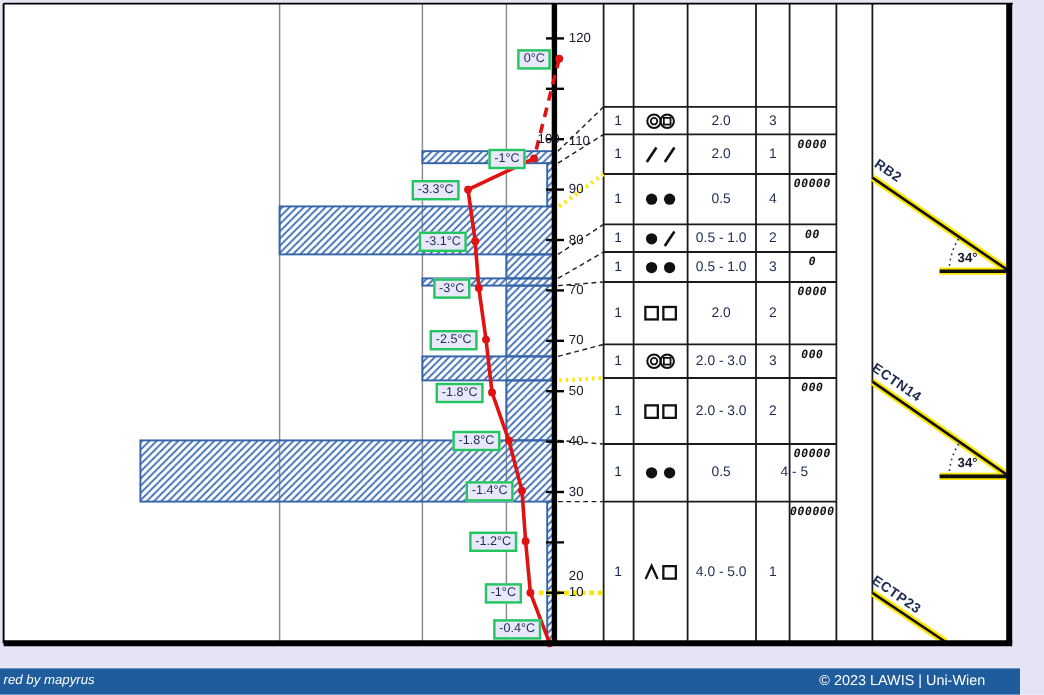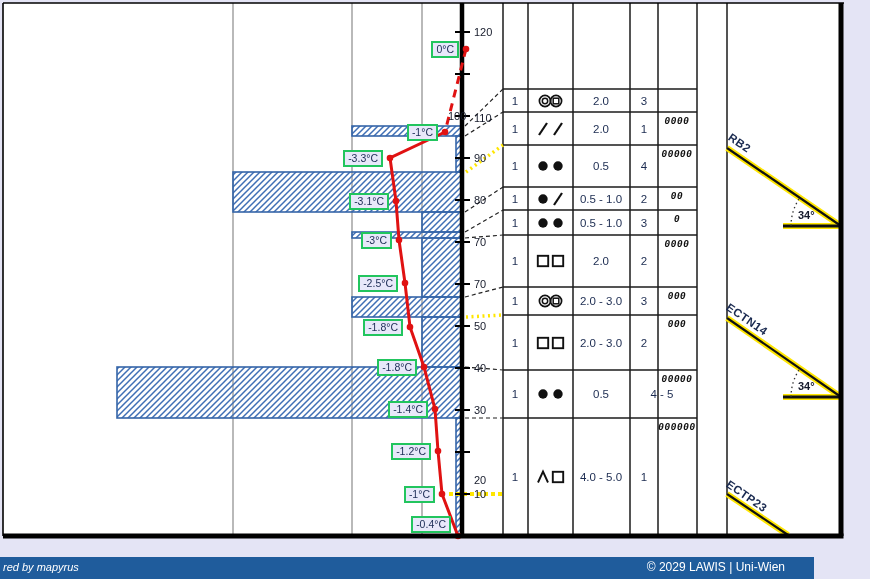--- a/index.html
+++ b/index.html
@@ -30,21 +30,21 @@
   }
   .symrow{position:absolute;}
   .testname{
     position:absolute; font-size:11.5px; font-weight:bold; color:#1a2a50;
     letter-spacing:0.5px; transform-origin:left top; white-space:nowrap;
   }
   .anglelabel{
     position:absolute; font-size:11px; font-weight:bold; color:#15192b; white-space:nowrap;
   }
   .footer-bar{
-    position:absolute; left:0; width:814px; background:#1f5c9c;
+    position:absolute; left:0; width:814px; background:#1f5c9c;padding-left:36px;
   }
   .footer-left{
     position:absolute; left:3px; top:4px; font-size:11px; font-style:italic; color:#ffffff;
   }
   .footer-right{
     position:absolute; right:29px; top:3px; font-size:12px; color:#ffffff;
   }
 </style>
 </head>
 <body>
@@ -253,15 +253,15 @@
       <div class="zeros" style="left: 658px; top: 373px; width: 38px;">00000</div>
       <div class="zeros" style="left: 658px; top: 421px; width: 38px;">000000</div>
       <div class="testname" style="left: 733px; top: 131px; transform: rotate(34.5deg);">RB2</div>
       <div class="anglelabel" style="left: 798px; top: 209px;">34°</div>
       <div class="testname" style="left: 731px; top: 301px; transform: rotate(34.5deg);">ECTN14</div>
       <div class="anglelabel" style="left: 798px; top: 380px;">34°</div>
       <div class="testname" style="left: 731px; top: 478px; transform: rotate(34.5deg);">ECTP23</div>
     </div>
   <div class="footer-bar" id="footer-bar" style="top: 557px; height: 22px; background: rgb(31, 92, 156);">
     <span class="footer-left">red by mapyrus</span>
-    <span class="footer-right">© 2029 LAWIS | Uni-Wien</span>
+    <span class="footer-right">© 2023 LAWIS | Uni-Wien</span>
   </div>
 </div>
 
 </body></html>

